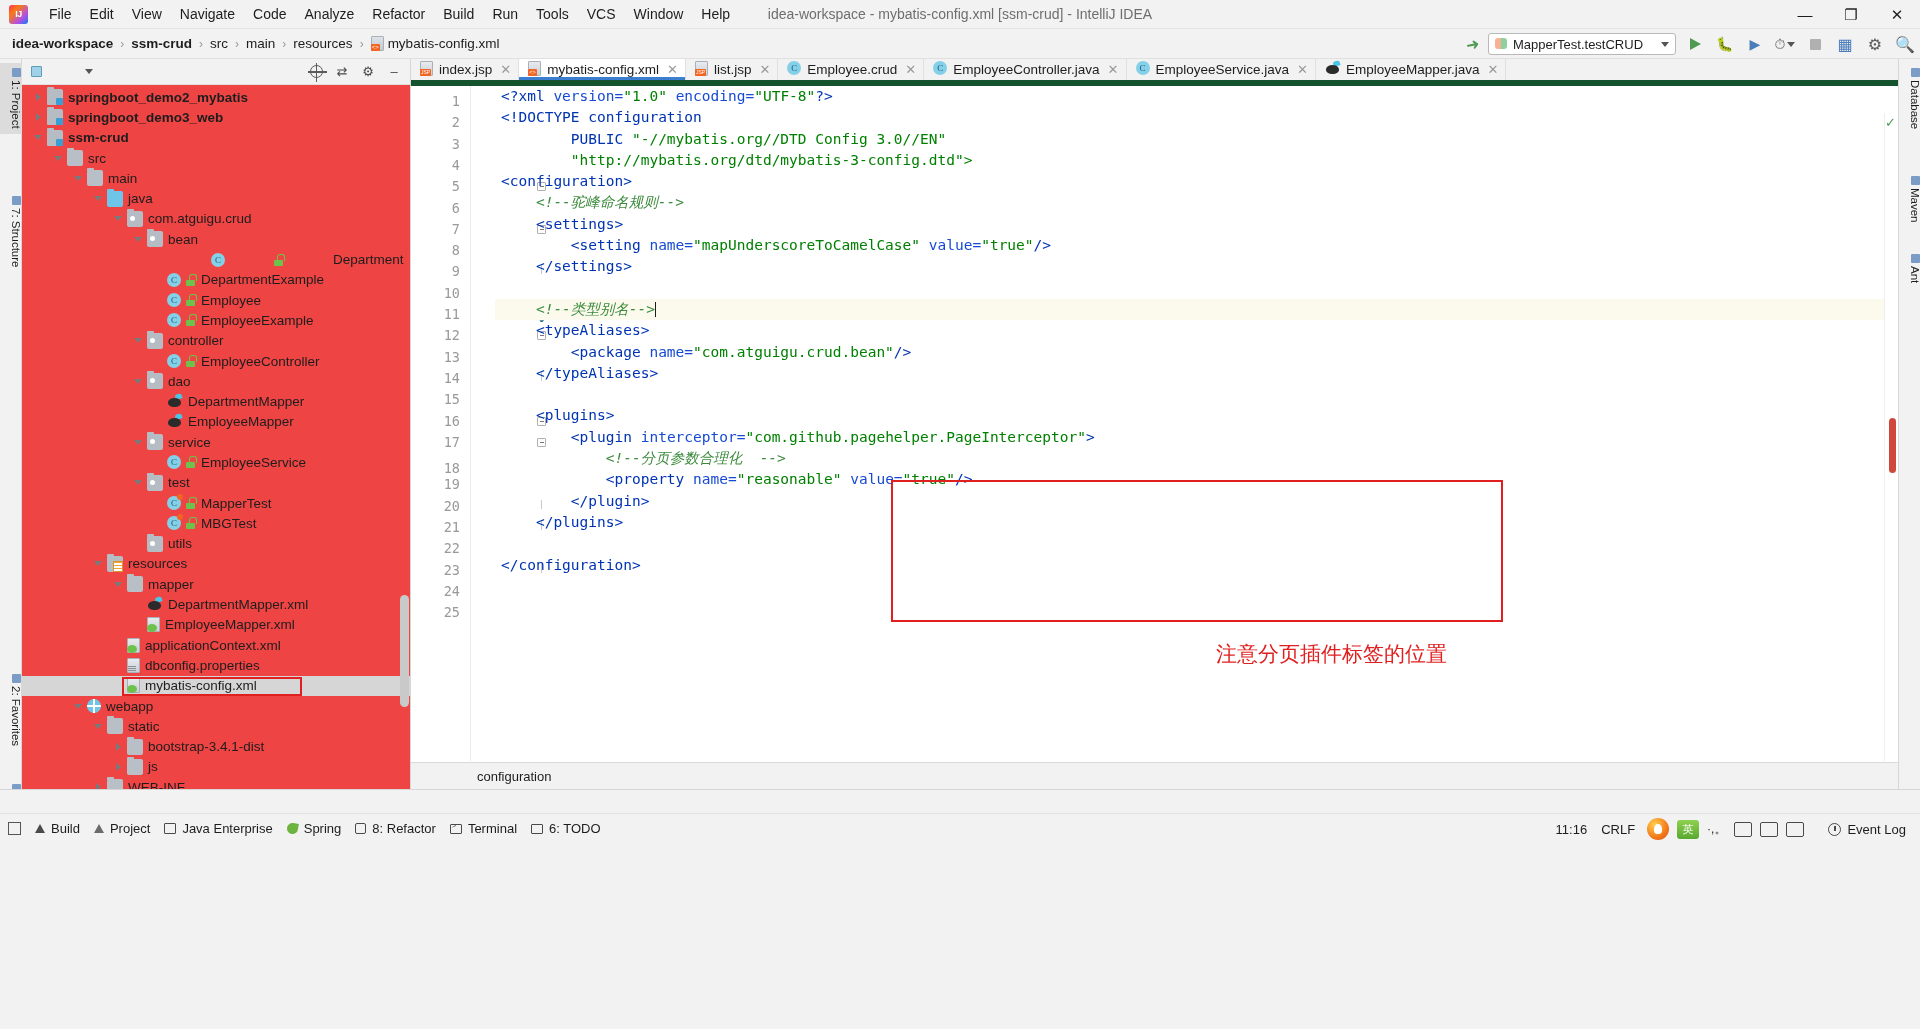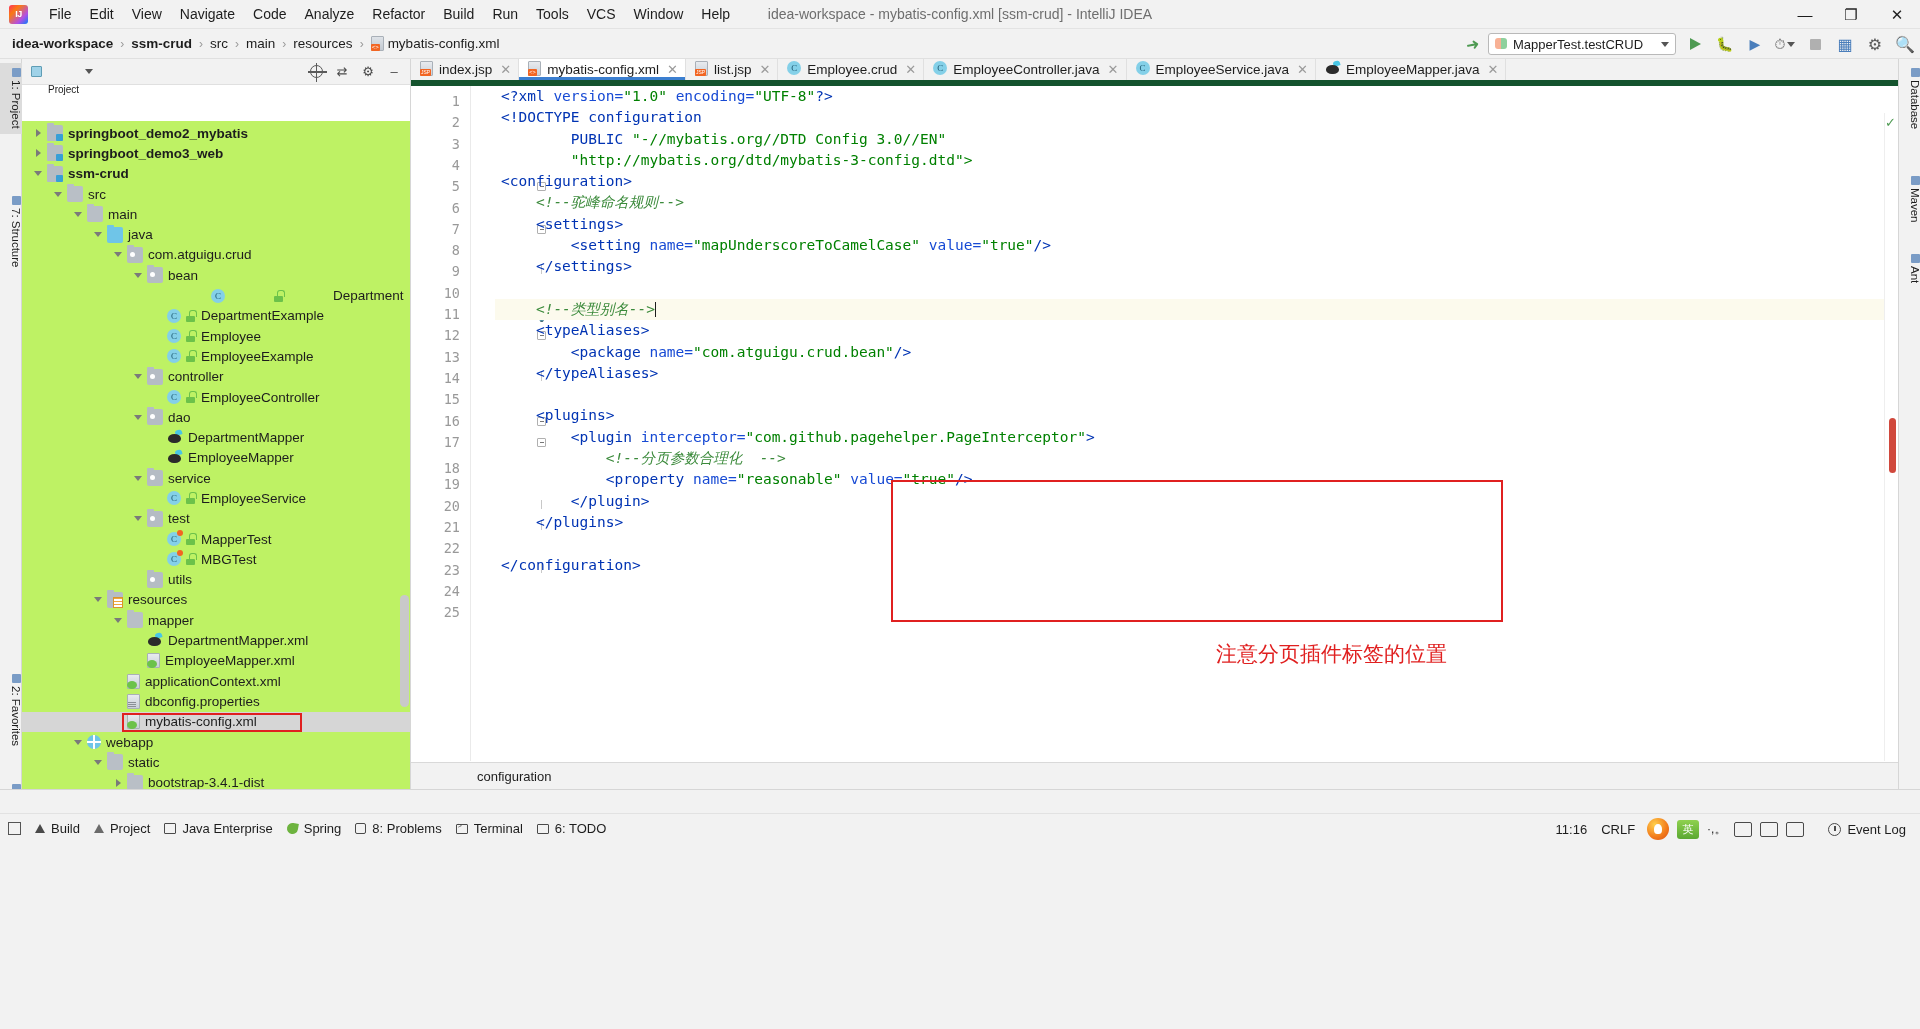--- a/index.html
+++ b/index.html
@@ -112,21 +112,21 @@
   .pa{ width:24px;height:22px;display:flex;align-items:center;justify-content:center;color:#4a4a4a;font-size:13px;}
   .target-ico{
     width:13px;height:13px;border:1.6px solid #5a5a5a;border-radius:50%;position:relative;
   }
   .target-ico::before,.target-ico::after{
     content:""; position:absolute; background:#5a5a5a;
   }
   .target-ico::before{ left:-3px; top:5px; width:19px; height:1.6px; }
   .target-ico::after{ top:-3px; left:5px; height:19px; width:1.6px; }
 
-  .tree{ position:relative; height:704px; overflow:hidden; background:#bef264; padding-top:2px;margin-top:36px; }
+  .tree{ position:relative; height:704px; overflow:hidden; background:#ef4444; padding-top:2px; }
   .trow{
     display:flex; align-items:center; height:20.3px; font-size:13.5px; color:#1d1d1d;
     white-space:nowrap; cursor:default; position:relative;
   }
   .trow.sel{ background:#d6d6d6; }
   .trow.bold{ font-weight:bold; }
   .arrow{
     width:13px; height:13px; flex:0 0 auto; position:relative; margin-right:2px;
   }
   .arrow.closed::before{
@@ -747,21 +747,21 @@
         <span class="sb-item">
           <span class="gi">
             <span class="spring-leaf"></span>
           </span>
           <span>Spring</span>
         </span>
         <span class="sb-item">
           <span class="gi">
             <span class="svc-ico"></span>
           </span>
-          <span>8: Problems</span>
+          <span>8: Refactor</span>
         </span>
         <span class="sb-item">
           <span class="gi">
             <span class="term-box"></span>
           </span>
           <span>Terminal</span>
         </span>
         <span class="sb-item">
           <span class="gi">
             <span class="todo-ico"></span>

